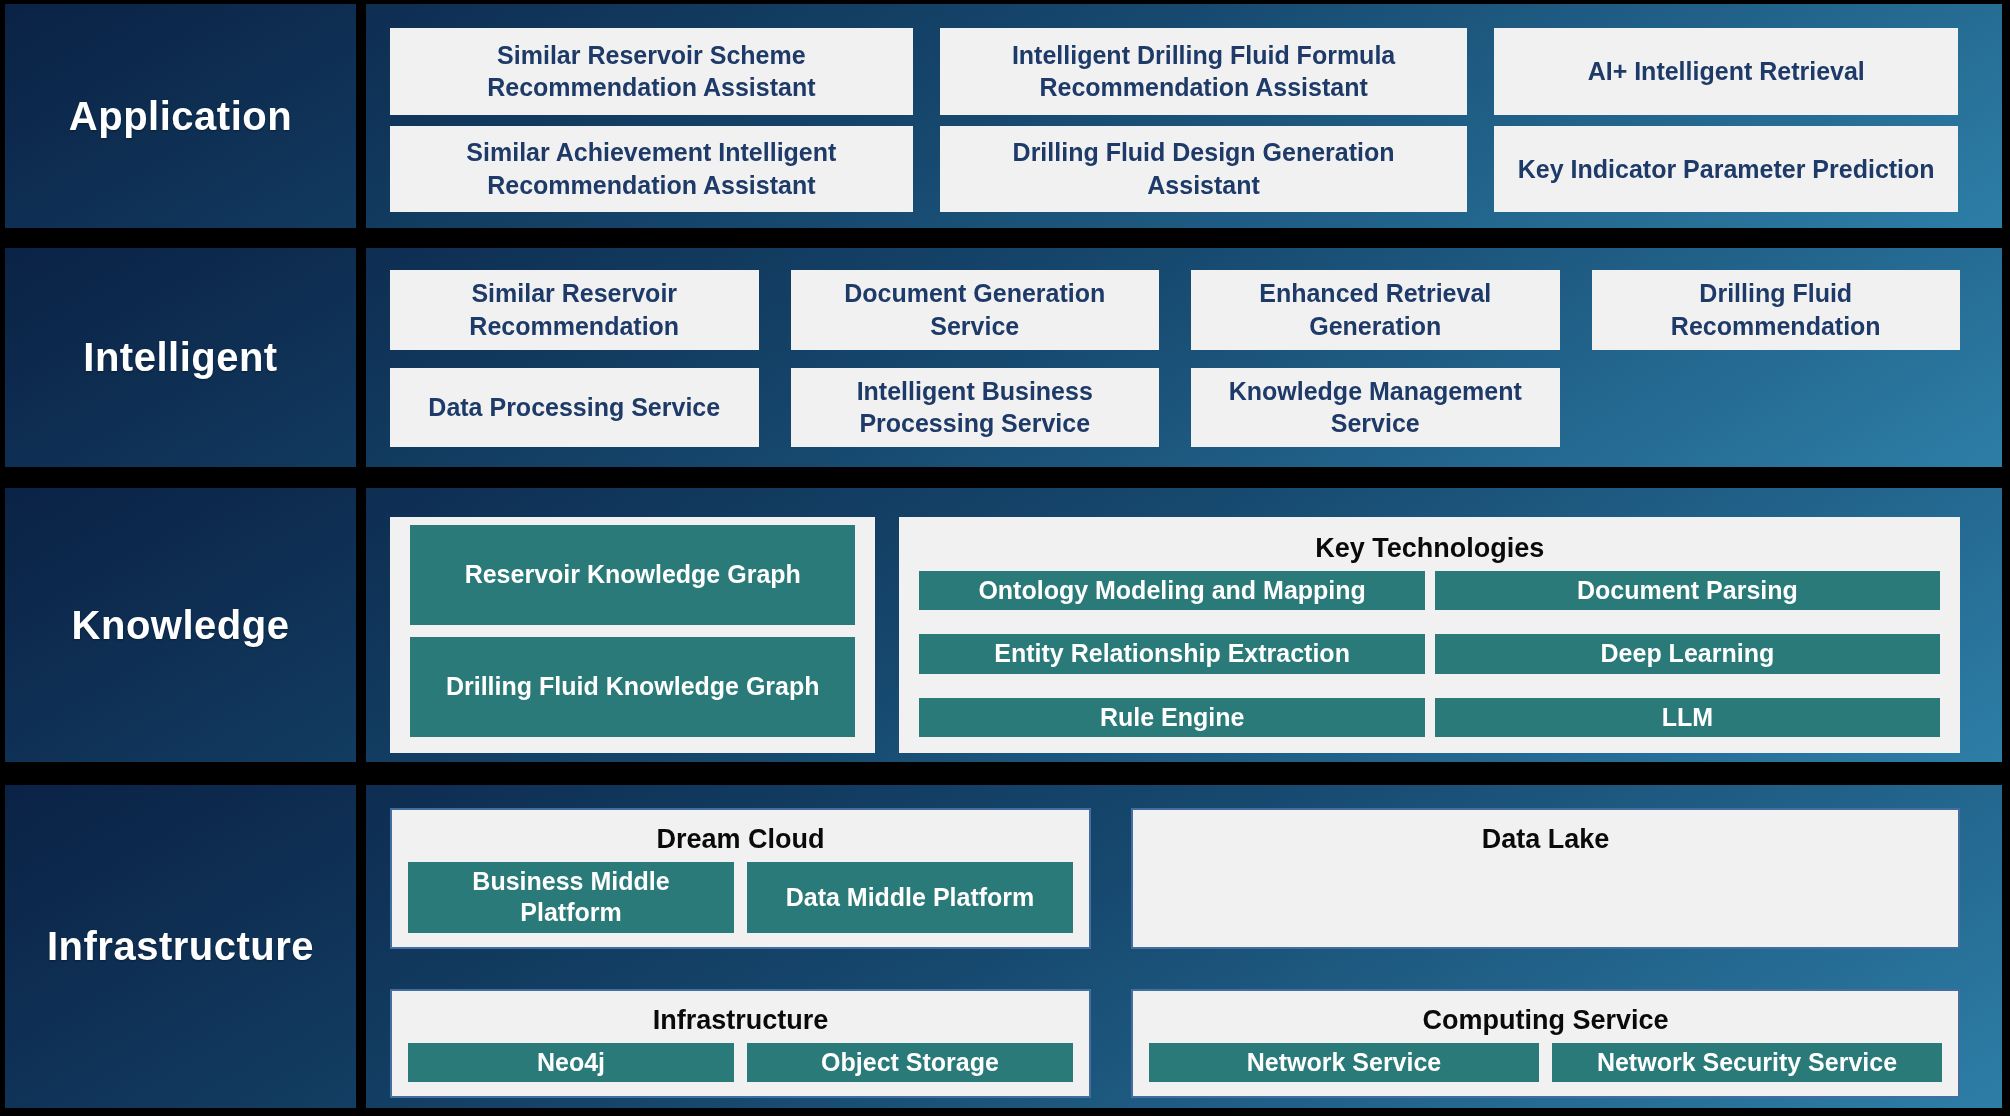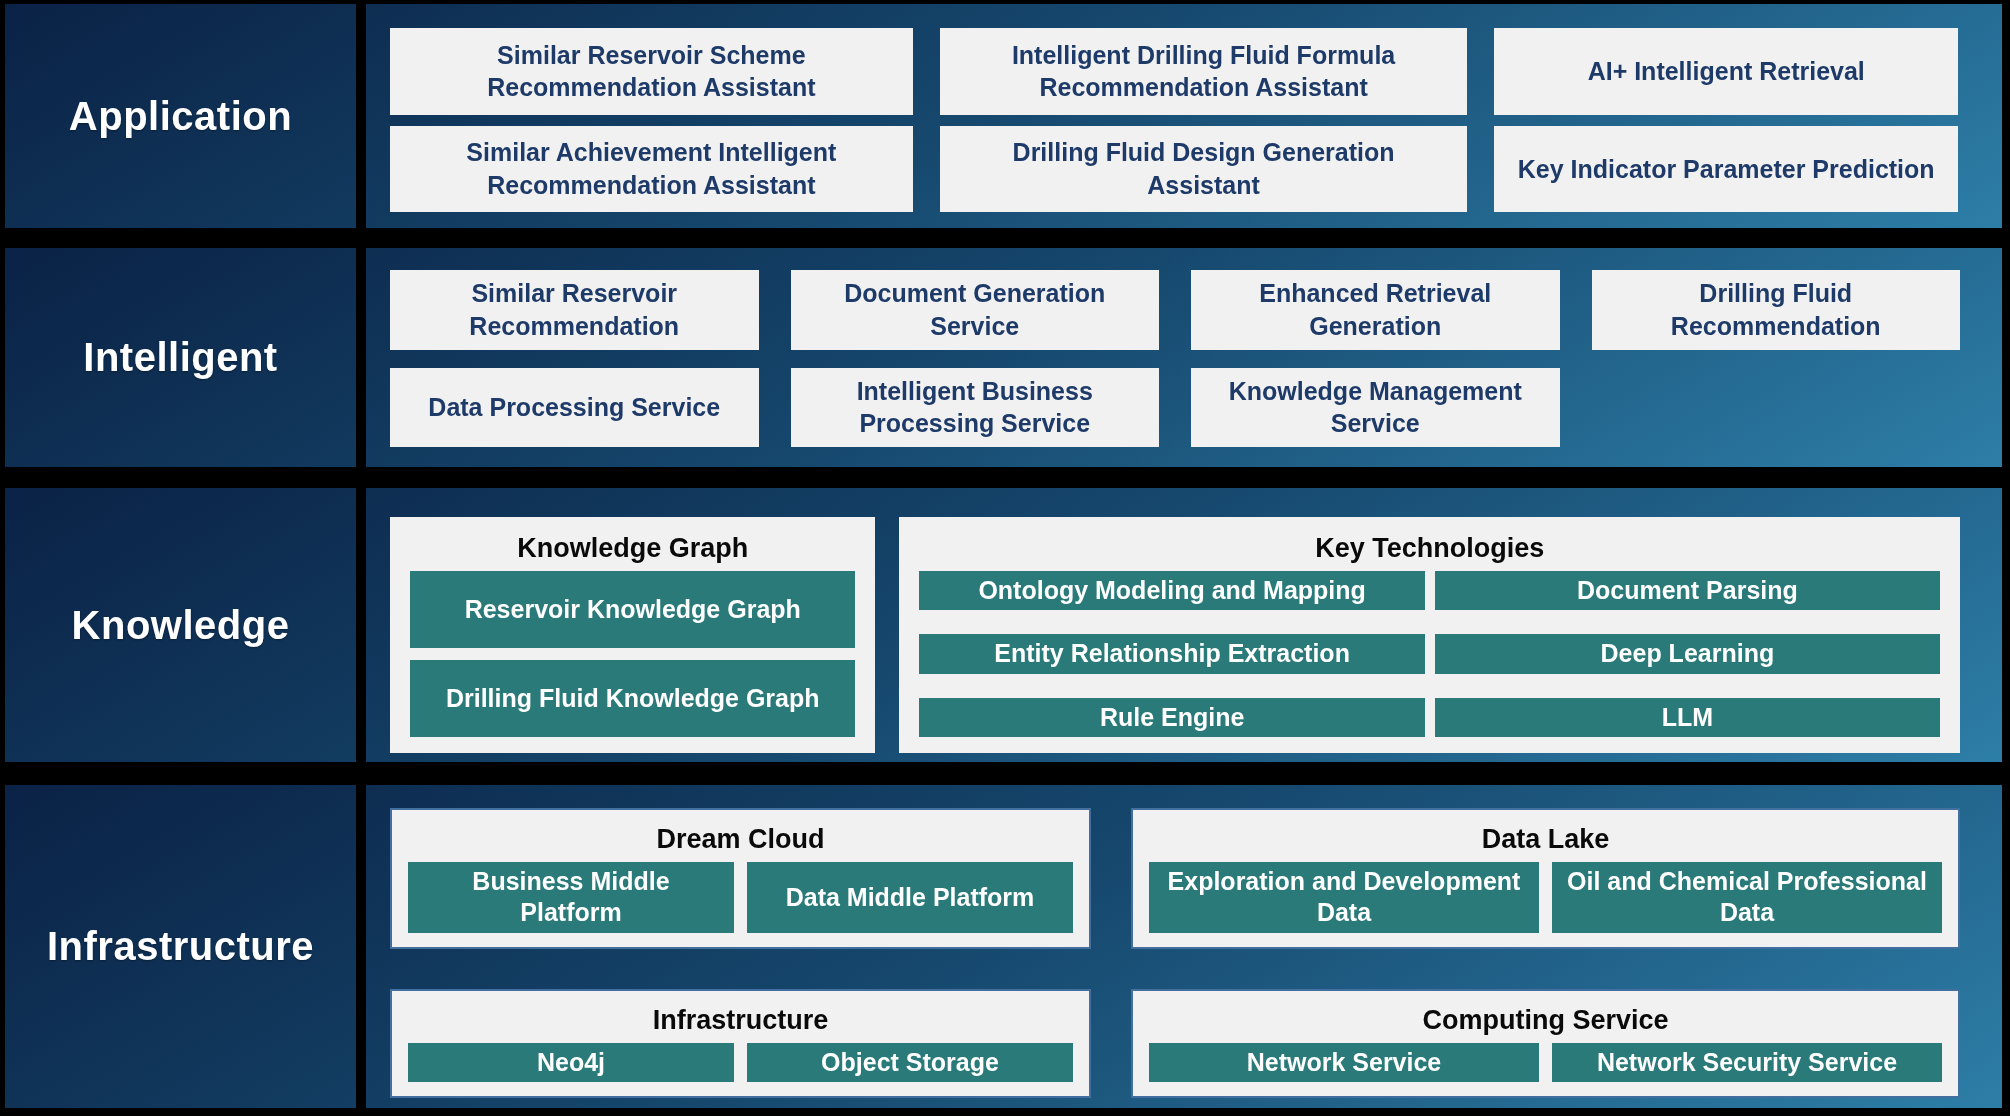--- a/index.html
+++ b/index.html
@@ -147,21 +147,20 @@
 
   <div class="hsep hsep-2"></div>
 
   <section class="band band-know">
     <div class="label-col">
       <span class="band-label">Knowledge</span>
     </div>
     <div class="vdivider"></div>
     <div class="content know-grid">
       <div class="panel">
-        <div class="panel-header">Knowledge Graph</div>
         <div class="panel-body kg-body">
           <div class="tbox">Reservoir Knowledge Graph</div>
           <div class="tbox">Drilling Fluid Knowledge Graph</div>
         </div>
       </div>
       <div class="panel">
         <div class="panel-header">Key Technologies</div>
         <div class="panel-body kt-body">
           <div class="tbox">Ontology Modeling and Mapping</div>
           <div class="tbox">Document Parsing</div>
@@ -184,24 +183,20 @@
     <div class="content infra-grid">
       <div class="panel bordered">
         <div class="panel-header">Dream Cloud</div>
         <div class="panel-body duo-body">
           <div class="tbox">Business Middle Platform</div>
           <div class="tbox">Data Middle Platform</div>
         </div>
       </div>
       <div class="panel bordered">
         <div class="panel-header">Data Lake</div>
-        <div class="panel-body duo-body">
-          <div class="tbox">Exploration and Development Data</div>
-          <div class="tbox">Oil and Chemical Professional Data</div>
-        </div>
       </div>
       <div class="panel bordered">
         <div class="panel-header">Infrastructure</div>
         <div class="panel-body duo-body">
           <div class="tbox">Neo4j</div>
           <div class="tbox">Object Storage</div>
         </div>
       </div>
       <div class="panel bordered">
         <div class="panel-header">Computing Service</div>

